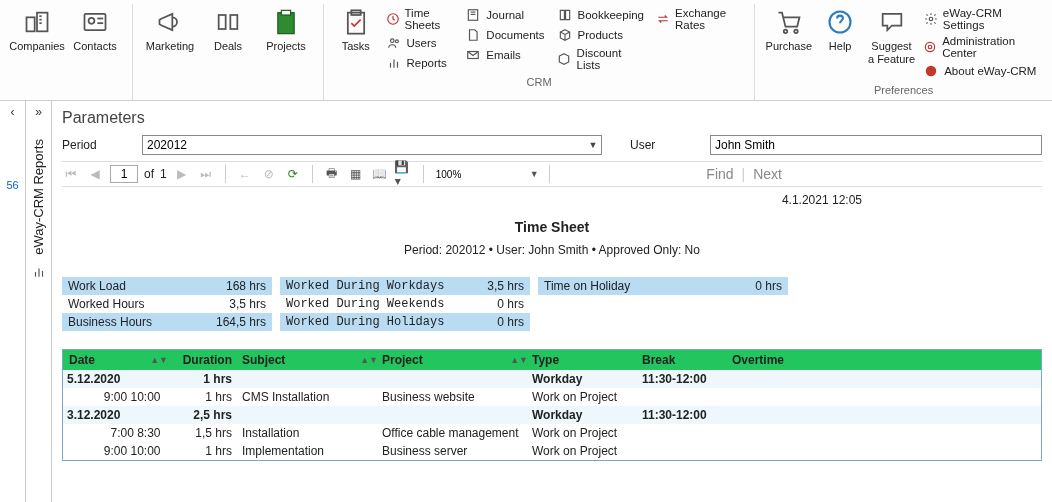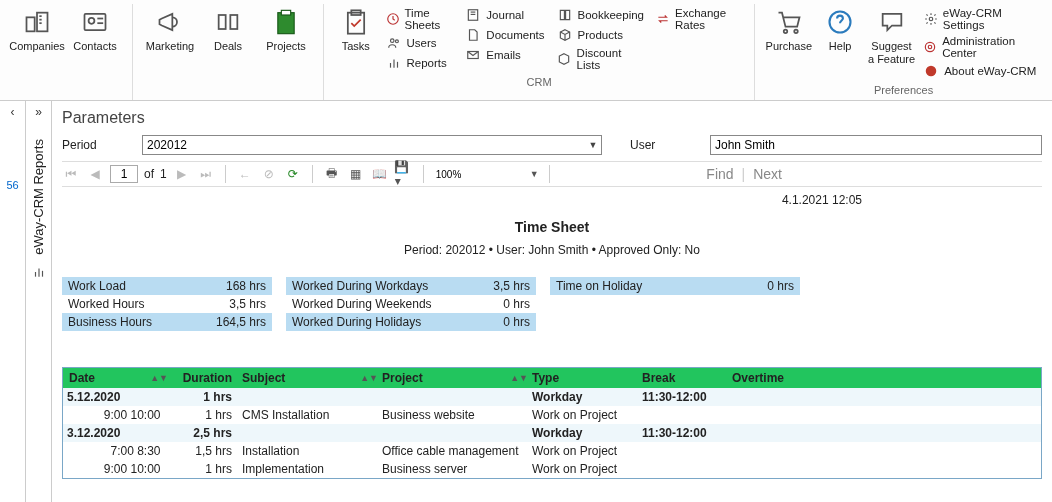--- a/index.html
+++ b/index.html
@@ -47,29 +47,29 @@
   .rpt-toolbar .zoom { width: 90px; border: none; font-size: 10px; }
   .find-bar { margin-left: auto; margin-right: 260px; display: flex; align-items: center; gap: 8px; font-size: 14px; color: #888; }
   .find-bar .vsep { color: #ccc; }
   
   
   .rpt-body { padding: 6px 0; }
   .rpt-ts { text-align: right; padding-right: 180px; font-size: 12px; }
   .rpt-title { text-align: center; font-weight: bold; font-size: 14px; margin: 12px 0 8px 0; }
   .rpt-sub { text-align: center; font-size: 12px; margin-bottom: 20px; }
   
-  .summary { display: flex; gap: 14px; margin-bottom: 36px; }
+  .summary { display: flex; gap: 8px; margin-bottom: 18px; }
   .sum-col { }
   .sum-row { display: flex; padding: 2px 6px; font-size: 12px; }
   .sum-row.hl { background: #b9dcf2; }
   .sum-col.a .sum-row { width: 210px; }
   .sum-col.a .sl { flex: 1; }
   .sum-col.a .sv { width: 60px; text-align: right; }
   .sum-col.b .sum-row { width: 250px; }
-  .sum-col.b .sl { flex: 1; }
+  .sum-col.b .sl { flex: 1; font-family: Liberation Mono, monospace; }
   .sum-col.b .sv { width: 55px; text-align: right; }
   .sum-col.c .sum-row { width: 250px; }
   .sum-col.c .sl { flex: 1; }
   .sum-col.c .sv { width: 50px; text-align: right; }
   
   
   .entries { border: 1px solid #7aa7c7; }
   .ent-head { display: flex; background: #22c55e; font-weight: bold; font-size: 12px; padding: 3px 0; }
   .ent-row { display: flex; font-size: 12px; padding: 2px 0; }
   .ent-row.grp { background: #eef7fb; font-weight: bold; }

